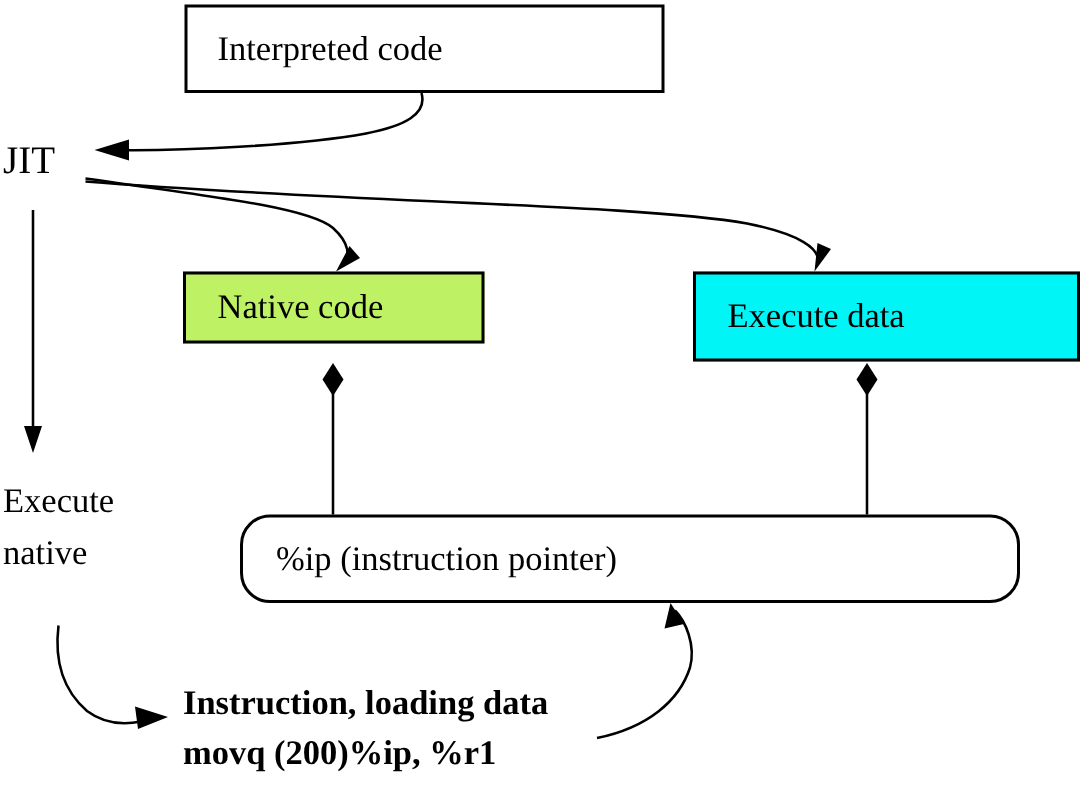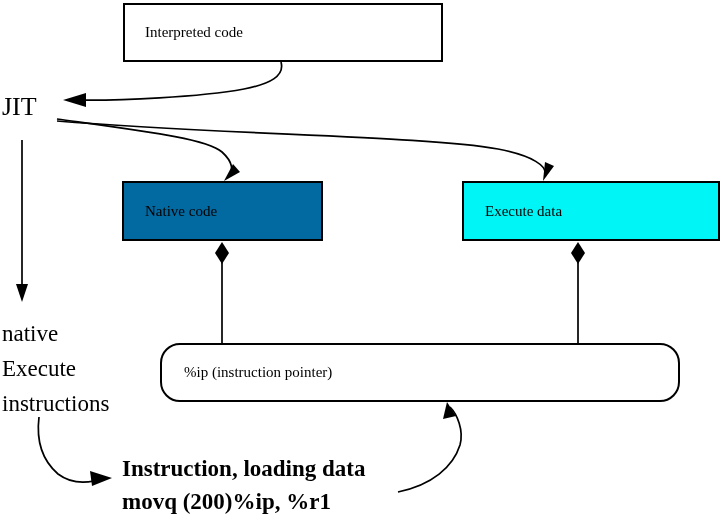--- a/index.html
+++ b/index.html
@@ -17,25 +17,25 @@
     left: 0; top: 0;
     width: 724px; height: 525px;
     pointer-events: none;
   }
   .box {
     position: absolute;
     box-sizing: border-box;
     border: 2px solid #000;
     display: flex;
     align-items: center;
-    font-size: 15px;
+    font-size: 23px;
     white-space: nowrap;
   }
   #interpreted-box { left: 123px; top: 3px;  width: 320px; height: 59px; background: #ffffff; padding-left: 20px; }
-  #native-code-box { left: 122px; top: 181px; width: 201px; height: 60px; background: #0369a1; padding-left: 21px; }
+  #native-code-box { left: 122px; top: 181px; width: 201px; height: 48px; background: #bef264; padding-left: 21px; }
   #native-data-box { left: 462px; top: 181px; width: 258px; height: 60px; background: #00f6f6; padding-left: 21px; }
   #pointer-box {
     left: 160px; top: 343px; width: 520px; height: 59px;
     background: #ffffff; border-radius: 20px;
     justify-content: space-between;
     padding: 0 32px 0 22px;
   }
   .free-label { position: absolute; white-space: nowrap; }
   #jit-label      { left: 2px;   top: 92px;  font-size: 26px; }
   #execute-label  { left: 2px;   top: 316px; font-size: 23px; line-height: 35px; }
@@ -105,23 +105,22 @@
 
   <div id="native-data-box" class="box">
     <span>Execute data</span>
   </div>
 
   <div id="pointer-box" class="box">
     <span>%ip (instruction pointer)</span>
   </div>
 
   <div id="execute-label" class="free-label">
+    <div>Execute</div>
     <div>native</div>
-    <div>Execute</div>
-    <div>instructions</div>
   </div>
 
   <div id="bottom-note" class="free-label">
     <div>Instruction, loading data</div>
     <div>movq (200)%ip, %r1</div>
   </div>
 
 </div>
 
 </body></html>

